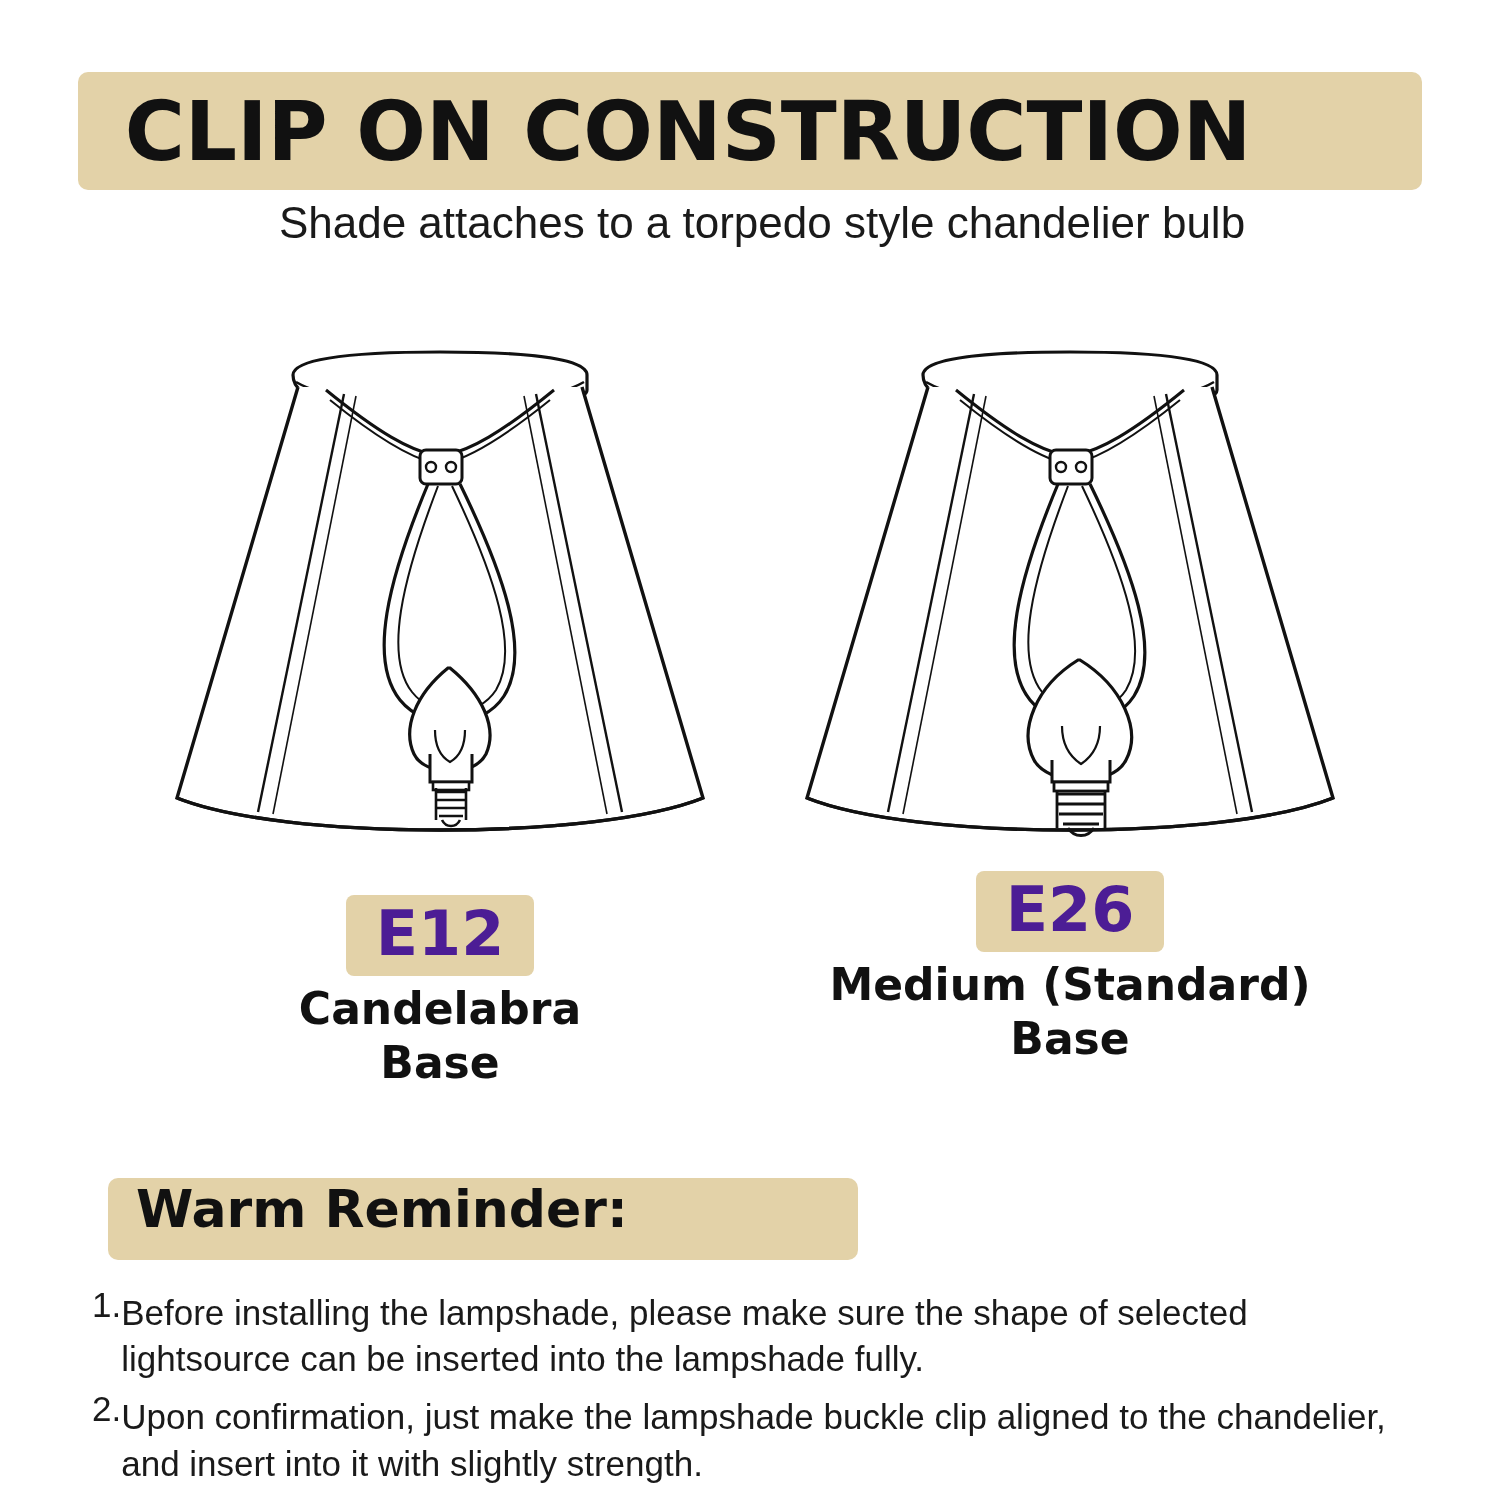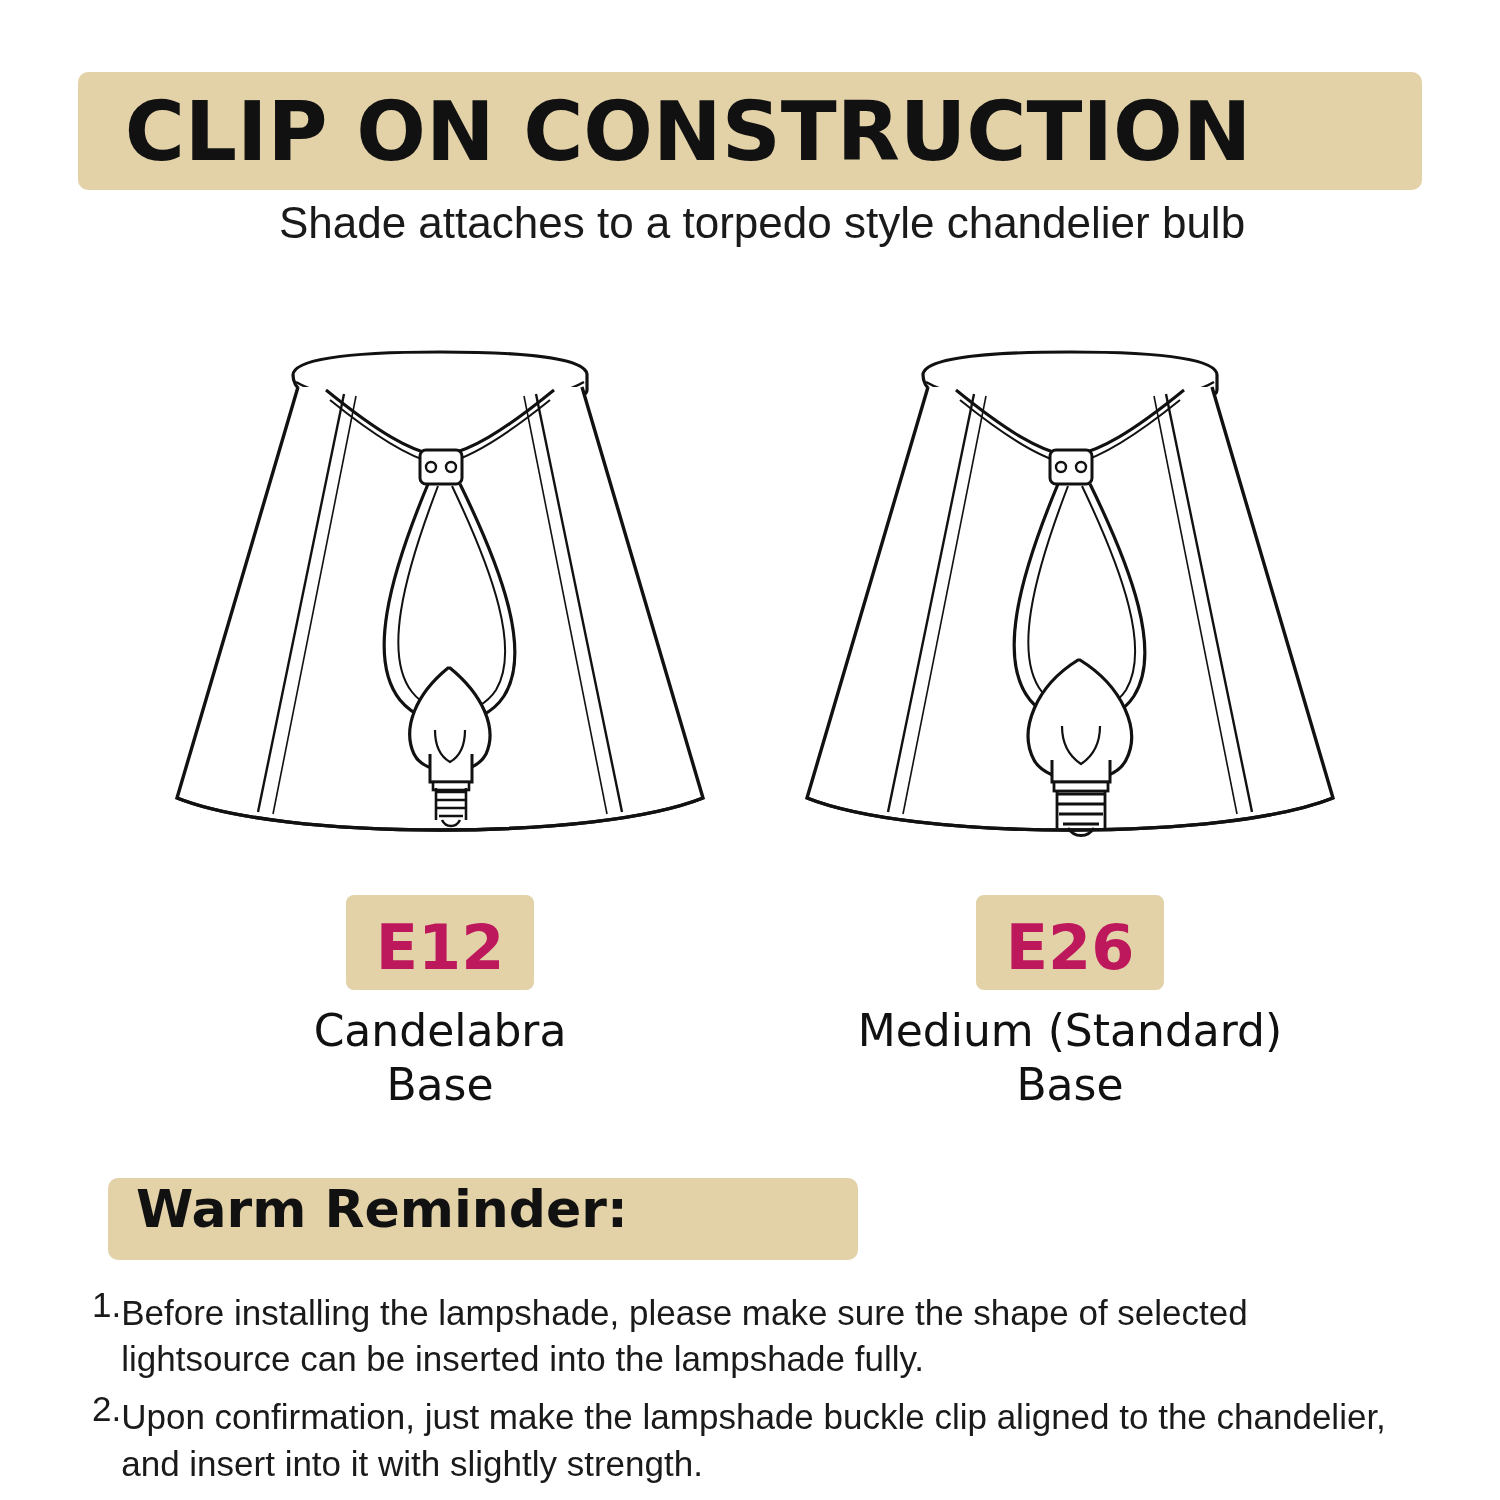--- a/index.html
+++ b/index.html
@@ -76,37 +76,37 @@
   .figure.right { left: 760px; }
   .figure svg { display: block; }
 
   
   .label-block {
     position: absolute;
     width: 620px;
     text-align: center;
   }
   .label-block.left { left: 130px; top: 895px; }
-  .label-block.right { left: 760px; top: 895px; }
+  .label-block.right { left: 760px; top: 871px; }
 
   .code-chip {
     display: inline-block;
     background: #e3d2a8;
     border-radius: 8px;
-    padding: 20px 30px 10px 30px;
+    padding: 6px 30px 10px 30px;
     font-family: "DejaVu Sans", sans-serif;
     font-weight: bold;
     font-size: 62px;
     line-height: 1.05;
-    color: #be185d;
+    color: #4c1d95;
   }
   .base-name {
-    margin-top: 14px;
-    font-family: "DejaVu Sans", sans-serif;
-    font-weight: normal;
+    margin-top: 6px;
+    font-family: "DejaVu Sans", sans-serif;
+    font-weight: bold;
     font-size: 44px;
     line-height: 1.22;
     color: #111111;
   }
 
   
   .reminder-banner {
     position: absolute;
     left: 108px;
     top: 1178px;

